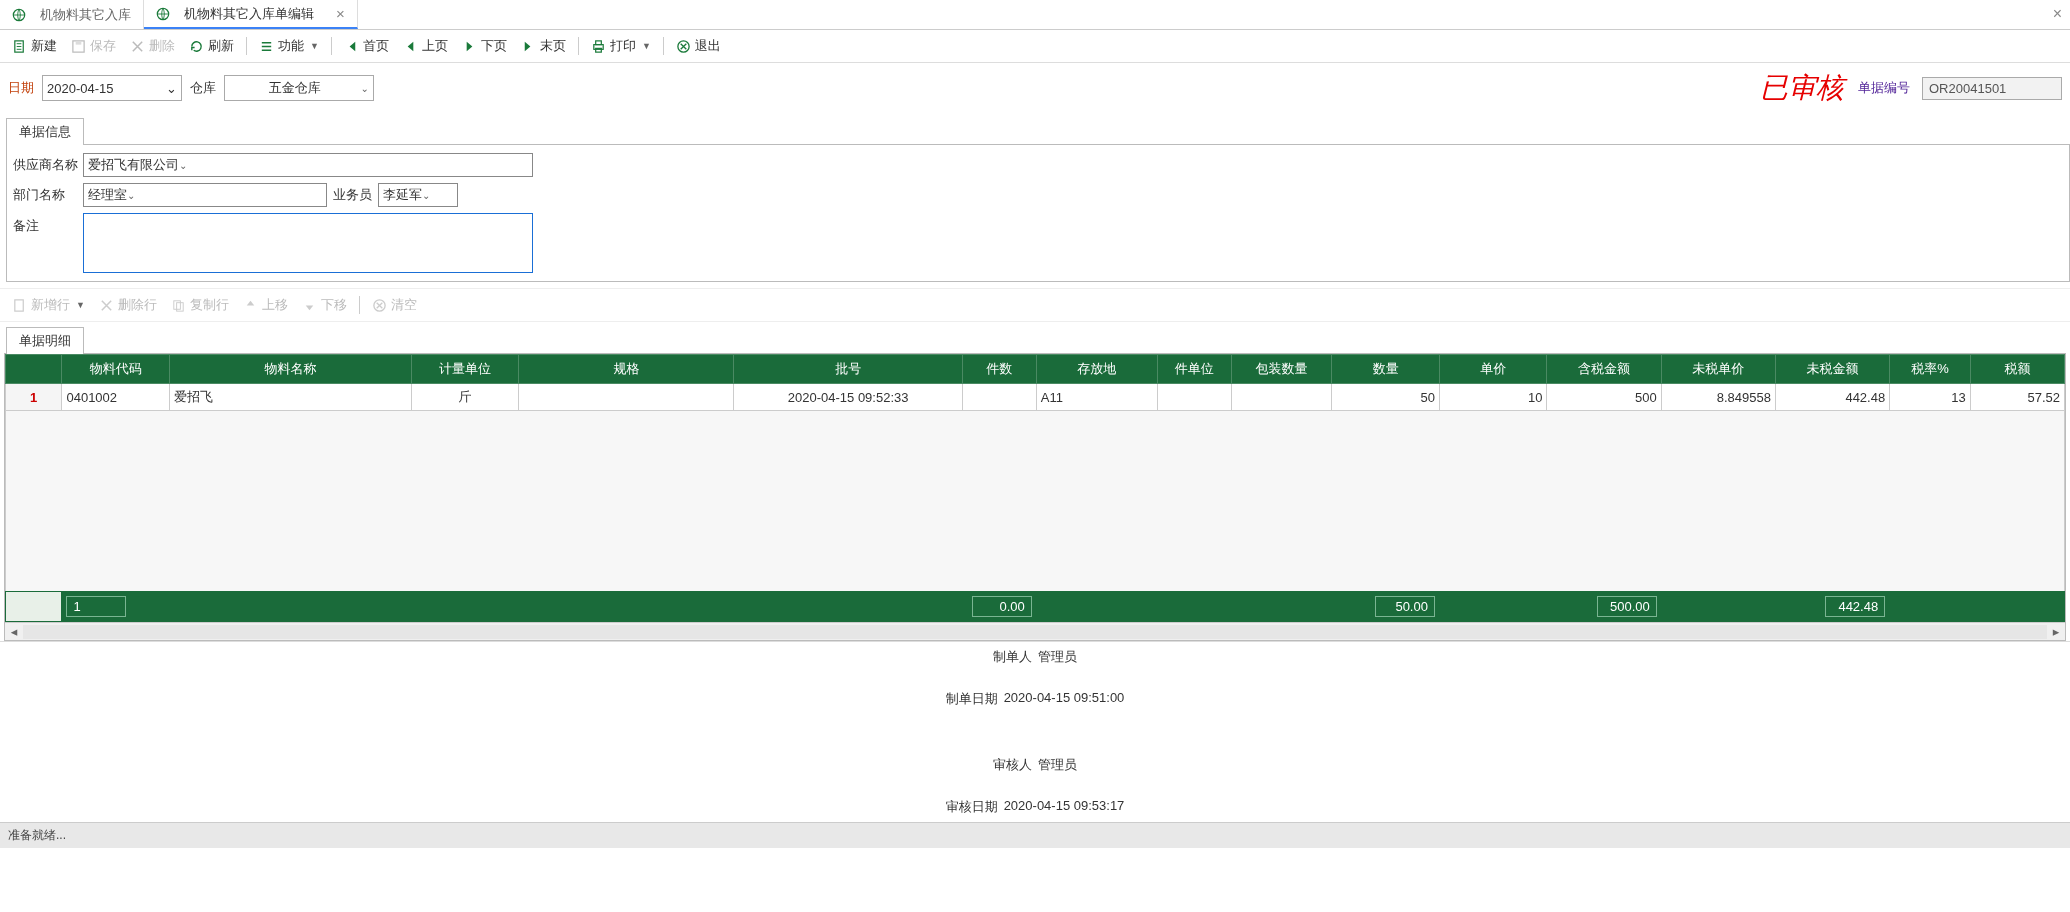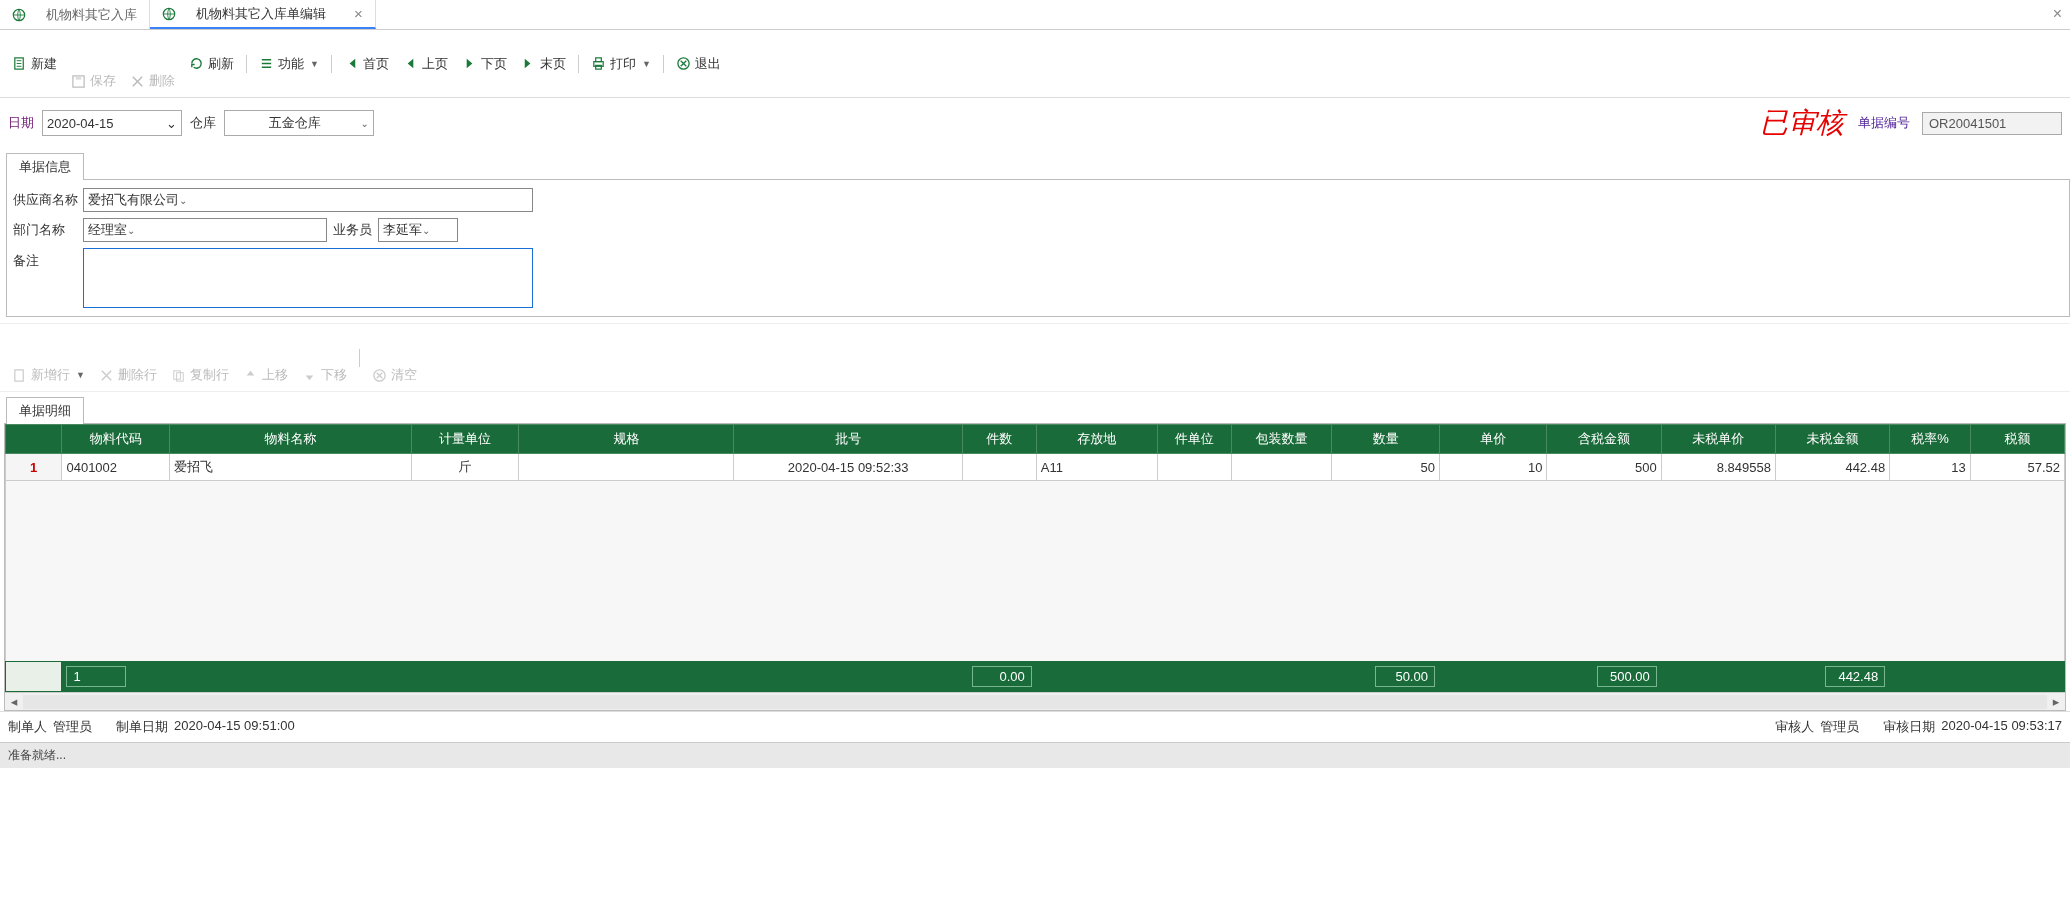--- a/index.html
+++ b/index.html
@@ -1,37 +1,37 @@
 <!DOCTYPE html>
 <html><head>
 <meta charset="utf-8">
 <style>
 * { box-sizing: border-box; margin: 0; padding: 0; }
 body { font-family: "Microsoft YaHei", Arial, sans-serif; font-size: 13px; color: #333; background: #fff; overflow: hidden; }
 
 
 .tab-bar { display: flex; border-bottom: 1px solid #ccc; background: #fff; position: relative; height: 30px; }
-.tab { display: flex; align-items: center; padding: 5px 12px; border-right: 1px solid #ddd; cursor: pointer; color: #666; gap: 20px; }
+.tab { display: flex; align-items: center; padding: 5px 12px; border-right: 1px solid #ddd; cursor: pointer; color: #666; gap: 14px; }
 .tab.active { background: #fff; border-bottom: 2px solid #3b82f6; color: #333; }
 .tab-icon { width: 14px; height: 14px; display: inline-block; }
 .tab-close { margin-left: 8px; color: #888; font-size: 15px; cursor: pointer; }
 .global-close { position: absolute; right: 8px; top: 5px; color: #888; font-size: 16px; cursor: pointer; }
 
 
 .toolbar { display: flex; align-items: center; padding: 4px 6px; border-bottom: 1px solid #ddd; gap: 2px; flex-wrap: wrap; }
 .tb-btn { display: flex; align-items: center; gap: 4px; padding: 3px 6px; cursor: pointer; border-radius: 2px; }
-.tb-btn.disabled { color: #bbb; cursor: default; margin-top: 35px; }
+.tb-btn.disabled { color: #bbb; cursor: default; }
 .tb-sep { width: 1px; height: 18px; background: #ccc; margin: 0 4px; }
 .tb-caret { font-size: 9px; color: #666; margin-left: 2px; }
 .ico { width: 15px; height: 15px; display: inline-block; }
 
 
 .form-row { display: flex; align-items: center; padding: 6px 8px; gap: 8px; }
 .form-row .lbl { font-size: 13px; }
-.form-row .lbl.red { color: #701a75; }
+.form-row .lbl.red { color: #c2410c; }
 .date-input, .combo { border: 1px solid #aaa; height: 24px; padding: 12px 4px; background: #fff; display: flex; align-items: center; justify-content: space-between; }
 .date-input { width: 140px; }
 .combo { min-width: 150px; }
 .combo .caret { font-size: 10px; color: #666; }
 .approved-stamp { color: #e60000; font-family: "KaiTi","STKaiti",serif; font-size: 28px; font-style: italic; margin-left: auto; margin-right: 6px; }
 .doc-no-lbl { color: #4c1d95; font-size: 13px; margin-right: 4px; }
 .doc-no { border: 1px solid #aaa; background: #f2f2f2; padding: 3px 6px; width: 140px; color: #555; }
 
 
 .section-tab-wrap { padding-left: 6px; margin-top: 4px; }
@@ -64,21 +64,21 @@
 .totals td { background: #1a6b3a; color: #fff; border: 1px solid #1a6b3a; padding: 4px; }
 .totals .box { background: #1a6b3a; border: 1px solid #7ab592; display: inline-block; padding: 2px 6px; min-width: 60px; text-align: right; }
 .totals .rownum-total { background: #e8f0e8 !important; }
 
 
 .hscroll { height: 18px; border-top: 1px solid #ccc; display: flex; align-items: center; background: #f0f0f0; }
 .hscroll .arrow { width: 18px; text-align: center; color: #666; cursor: pointer; }
 .hscroll .track { flex: 1; height: 14px; background: #e6e6e6; }
 
 
-.footer { display: flex; align-items: center; padding: 6px 8px; gap: 24px; font-size: 13px; border-top: 1px solid #ddd; }
+.footer { display: flex; align-items: center; padding: 6px 8px; gap: 24px; font-size: 13px; border-top: 1px solid #ddd; flex-direction: column; }
 .footer .pair { display: flex; gap: 6px; }
 .status-bar { background: #e8e8e8; padding: 4px 8px; font-size: 12px; color: #444; border-top: 1px solid #ccc; }
 
 svg { display: block; }
 </style>
 </head>
 <body>
 
 <div class="tab-bar">
   <div class="tab">

